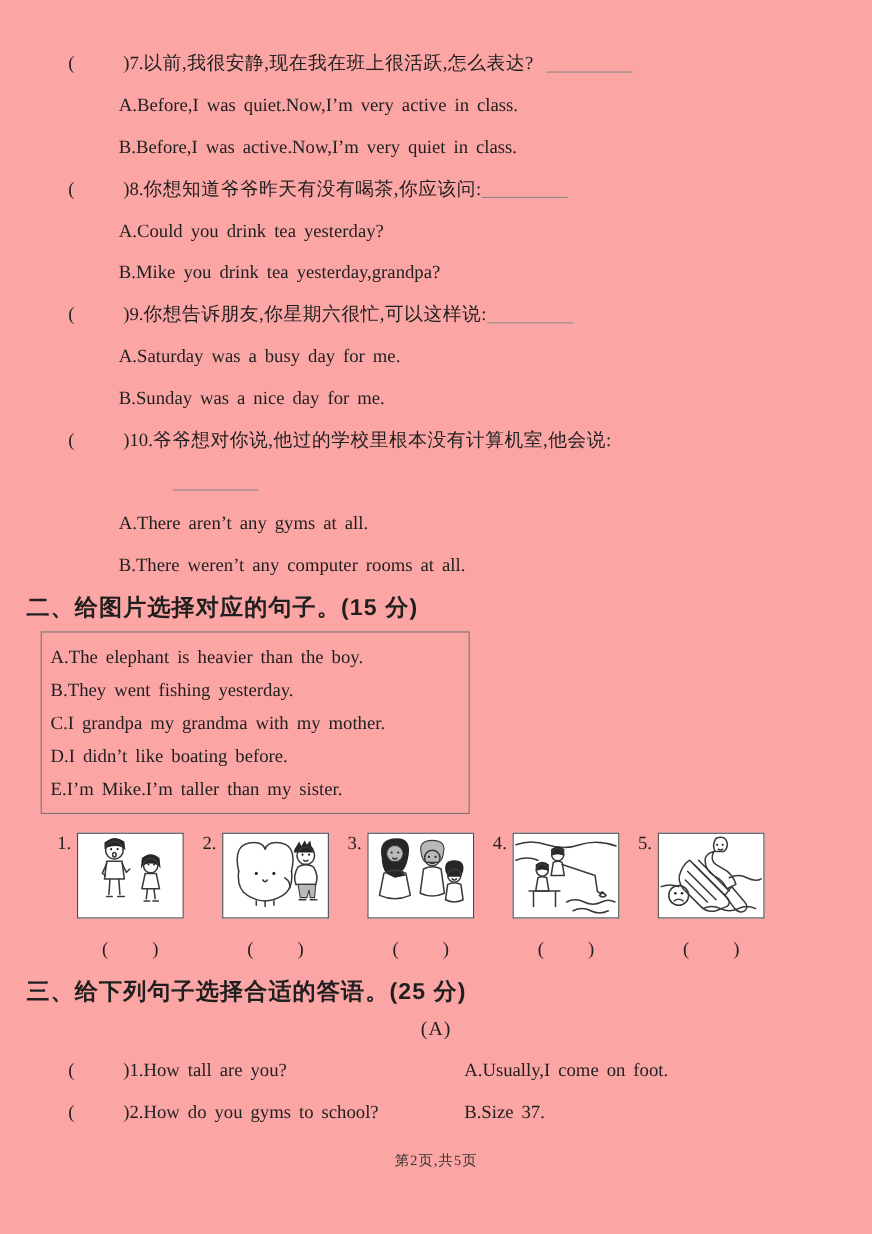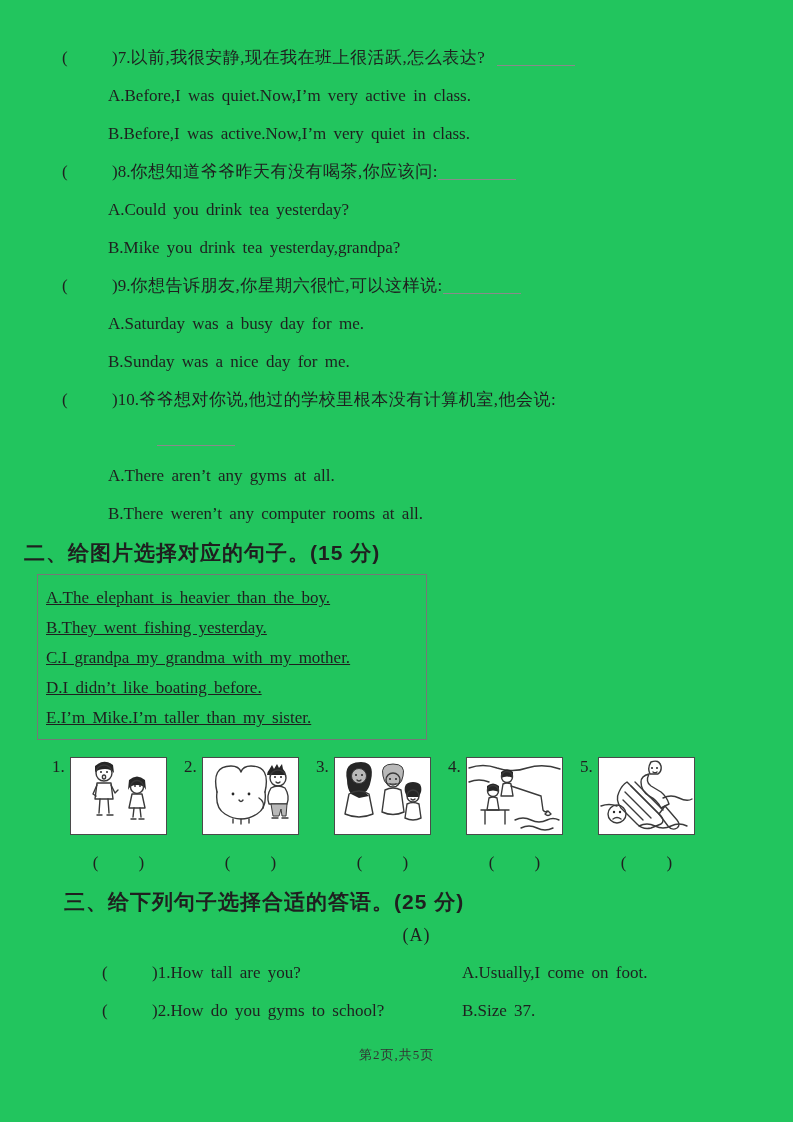--- a/index.html
+++ b/index.html
@@ -1,19 +1,19 @@
 <!DOCTYPE html>
 <html><head>
 <meta charset="utf-8">
 <style>
   html,body{margin:0;padding:0;background:#ffffff;}
   .page{
     position:relative;
     width:793px;height:1122px;
-    background:#22c55e;
+    background:#fca5a5;
     color:#1f1f1f;
     font-family:"Liberation Serif","DejaVu Serif",serif;
     font-size:17px;
     overflow:hidden;
   }
   .content{padding-top:46px;}
   
   .q-line{padding-left:62px;line-height:24px;margin-bottom:14px;letter-spacing:.5px;white-space:nowrap;}
   .q-open{display:inline-block;width:50px;}
   .q-label{letter-spacing:0;}
@@ -26,37 +26,37 @@
     margin:2px 0 8px 24px;
     font-family:"Liberation Sans","DejaVu Sans",sans-serif;
     font-weight:bold;font-size:21px;line-height:26px;letter-spacing:1px;
   }
   
   .sentence-box{
     margin-left:37px;width:372px;
     border:1px solid #777;
     padding:8px 8px 6px 8px;
   }
-  .sentence-box .s-line{line-height:30px;word-spacing:3px;white-space:nowrap;text-decoration:underline;}
+  .sentence-box .s-line{line-height:30px;word-spacing:3px;white-space:nowrap;}
   
   .pics-row{display:flex;margin-left:52px;margin-top:17px;gap:17px;}
   .pic-item{display:flex;flex-direction:column;}
   .pic-top{display:flex;align-items:flex-start;}
   .pic-num{width:18px;line-height:20px;}
   .pic-frame{
     display:inline-block;width:95px;height:76px;
     border:1.5px solid #4a4a4a;background:#fff;
   }
   .pic-frame svg{display:block;}
   .pic-paren{display:flex;justify-content:center;gap:40px;margin-top:16px;margin-left:18px;line-height:24px;}
   
   .group-label{text-align:center;line-height:24px;margin:8px 0 14px 0;font-size:18px;letter-spacing:1px;}
   .s3-row{position:relative;padding-left:62px;line-height:24px;margin-bottom:14px;word-spacing:3px;white-space:nowrap;}
   .s3-answer{position:absolute;left:422px;top:0;word-spacing:3px;}
-  .part-three{margin-top:14px;margin-left:40px;}
+  .part-three{margin-top:14px;}
   
   .footer{
     position:absolute;left:0;right:0;top:1046px;
     text-align:center;font-size:13px;color:#333;letter-spacing:1px;
   }
   .pic-art{stroke:#3a3a3a;stroke-width:1.4;fill:none;stroke-linecap:round;stroke-linejoin:round;}
   .pic-fill{fill:#262626;stroke:none;}
   .pic-gray{fill:#b9b9b9;stroke:#3a3a3a;stroke-width:1;}
 </style>
 </head>

